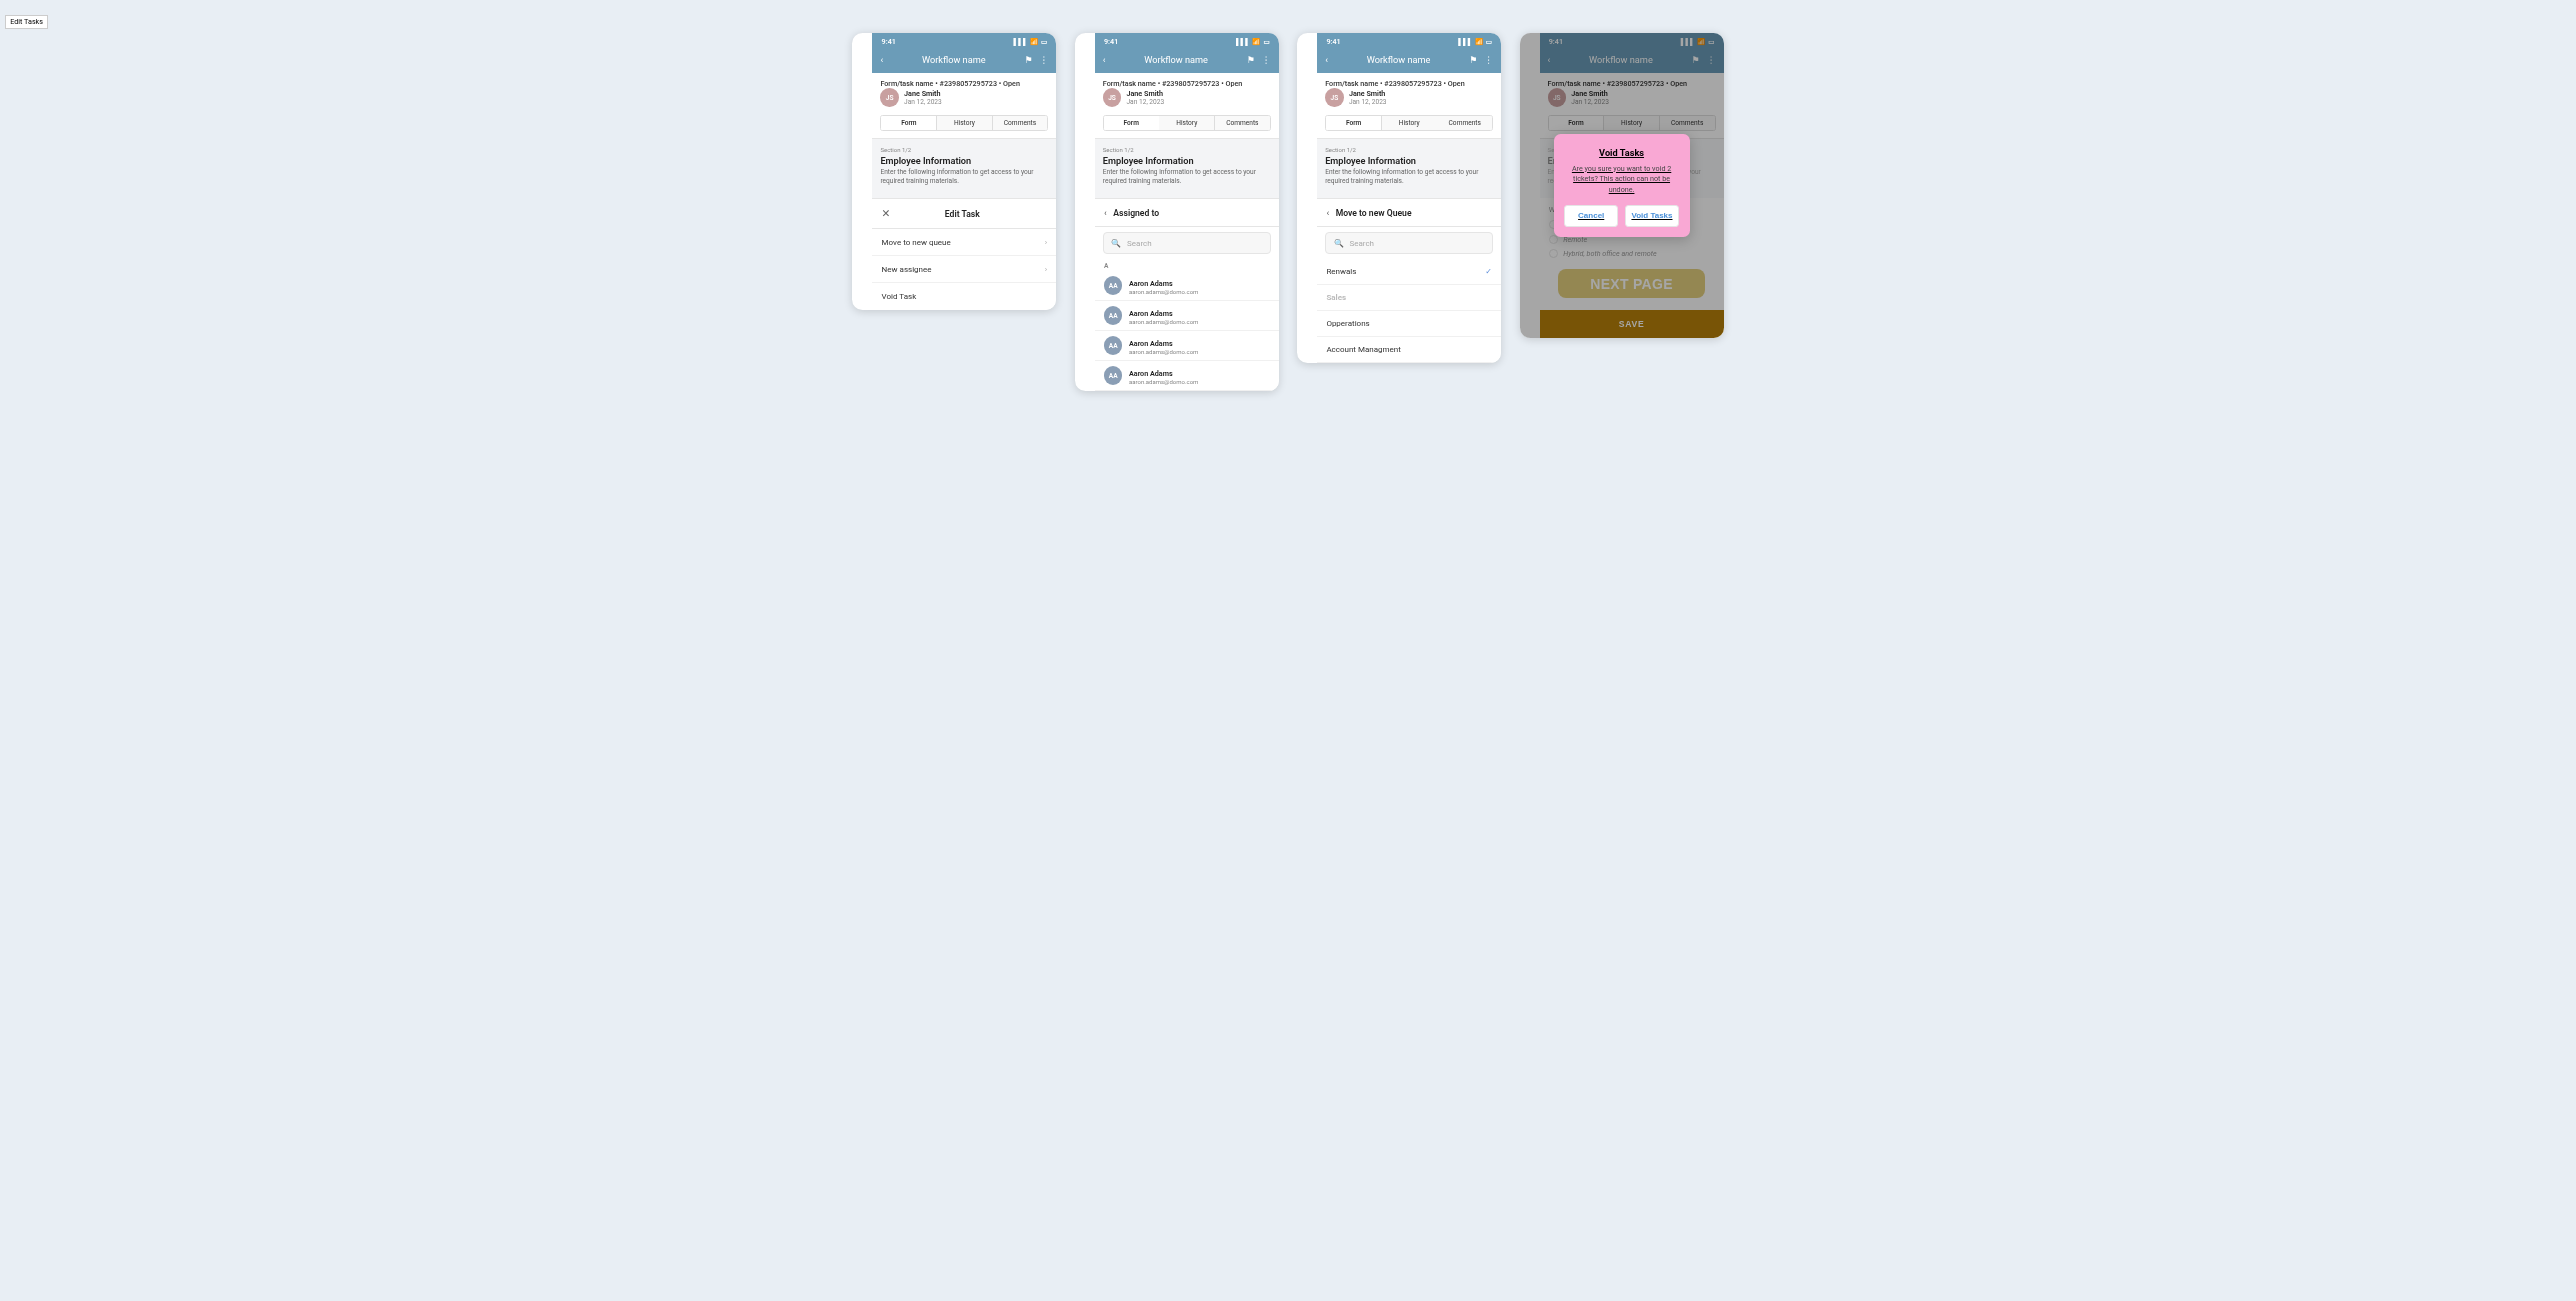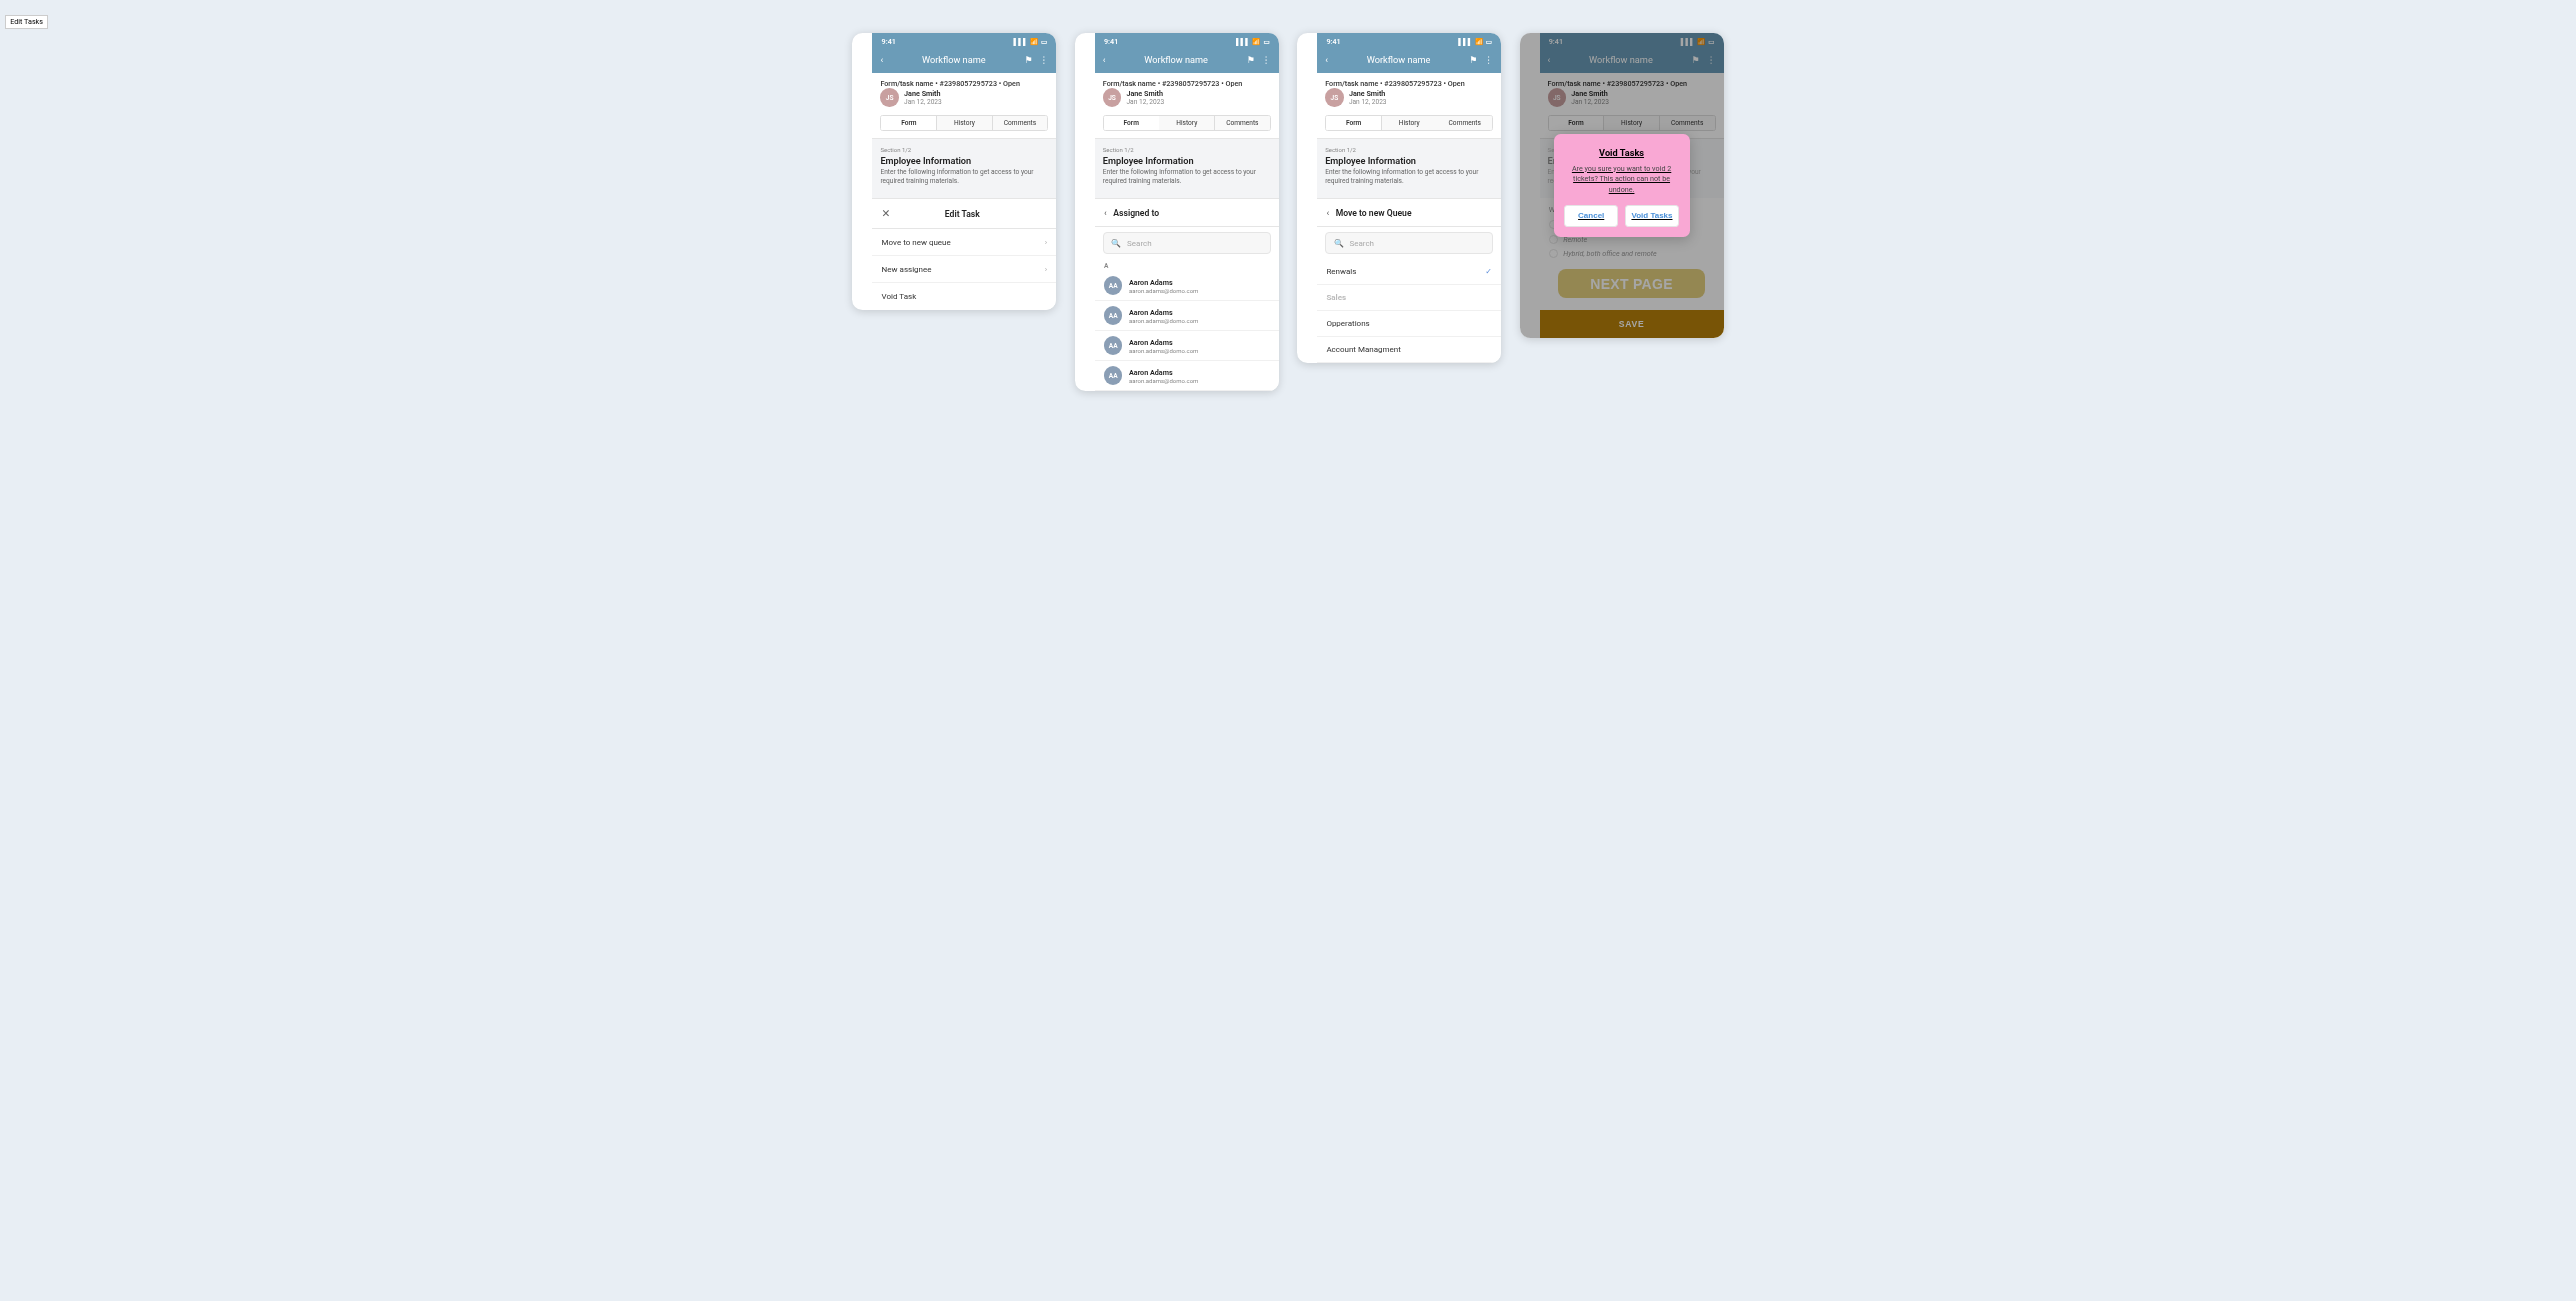--- a/index.html
+++ b/index.html
@@ -159,21 +159,21 @@
       background: #f7f7f7;
       margin: 5.3px 8px;
       border-radius: 4px;
       border: 0.7px solid #e5e5e5;
     }
     .search-icon { color: #aaa; font-size: 8px; }
     .search-text { font-size: 8px; color: #aaa; }
     .alpha-label { font-size: 6.6px; color: #888; font-weight: 600; padding: 2.6px 9.2px 1.3px; }
     .user-list-item {
       display: flex;
-      align-items: center;
+      align-items: flex-end;
       gap: 6.6px;
       padding: 5.3px 9.2px;
       border-bottom: 0.7px solid #f0f0f0;
     }
     .user-list-item .avatar2 {
       width: 18.4px; height: 18.4px;
       border-radius: 50%;
       background: #8a9eb5;
       display: flex; align-items: center; justify-content: center;
       font-size: 6.6px; color: #fff; font-weight: 600;

